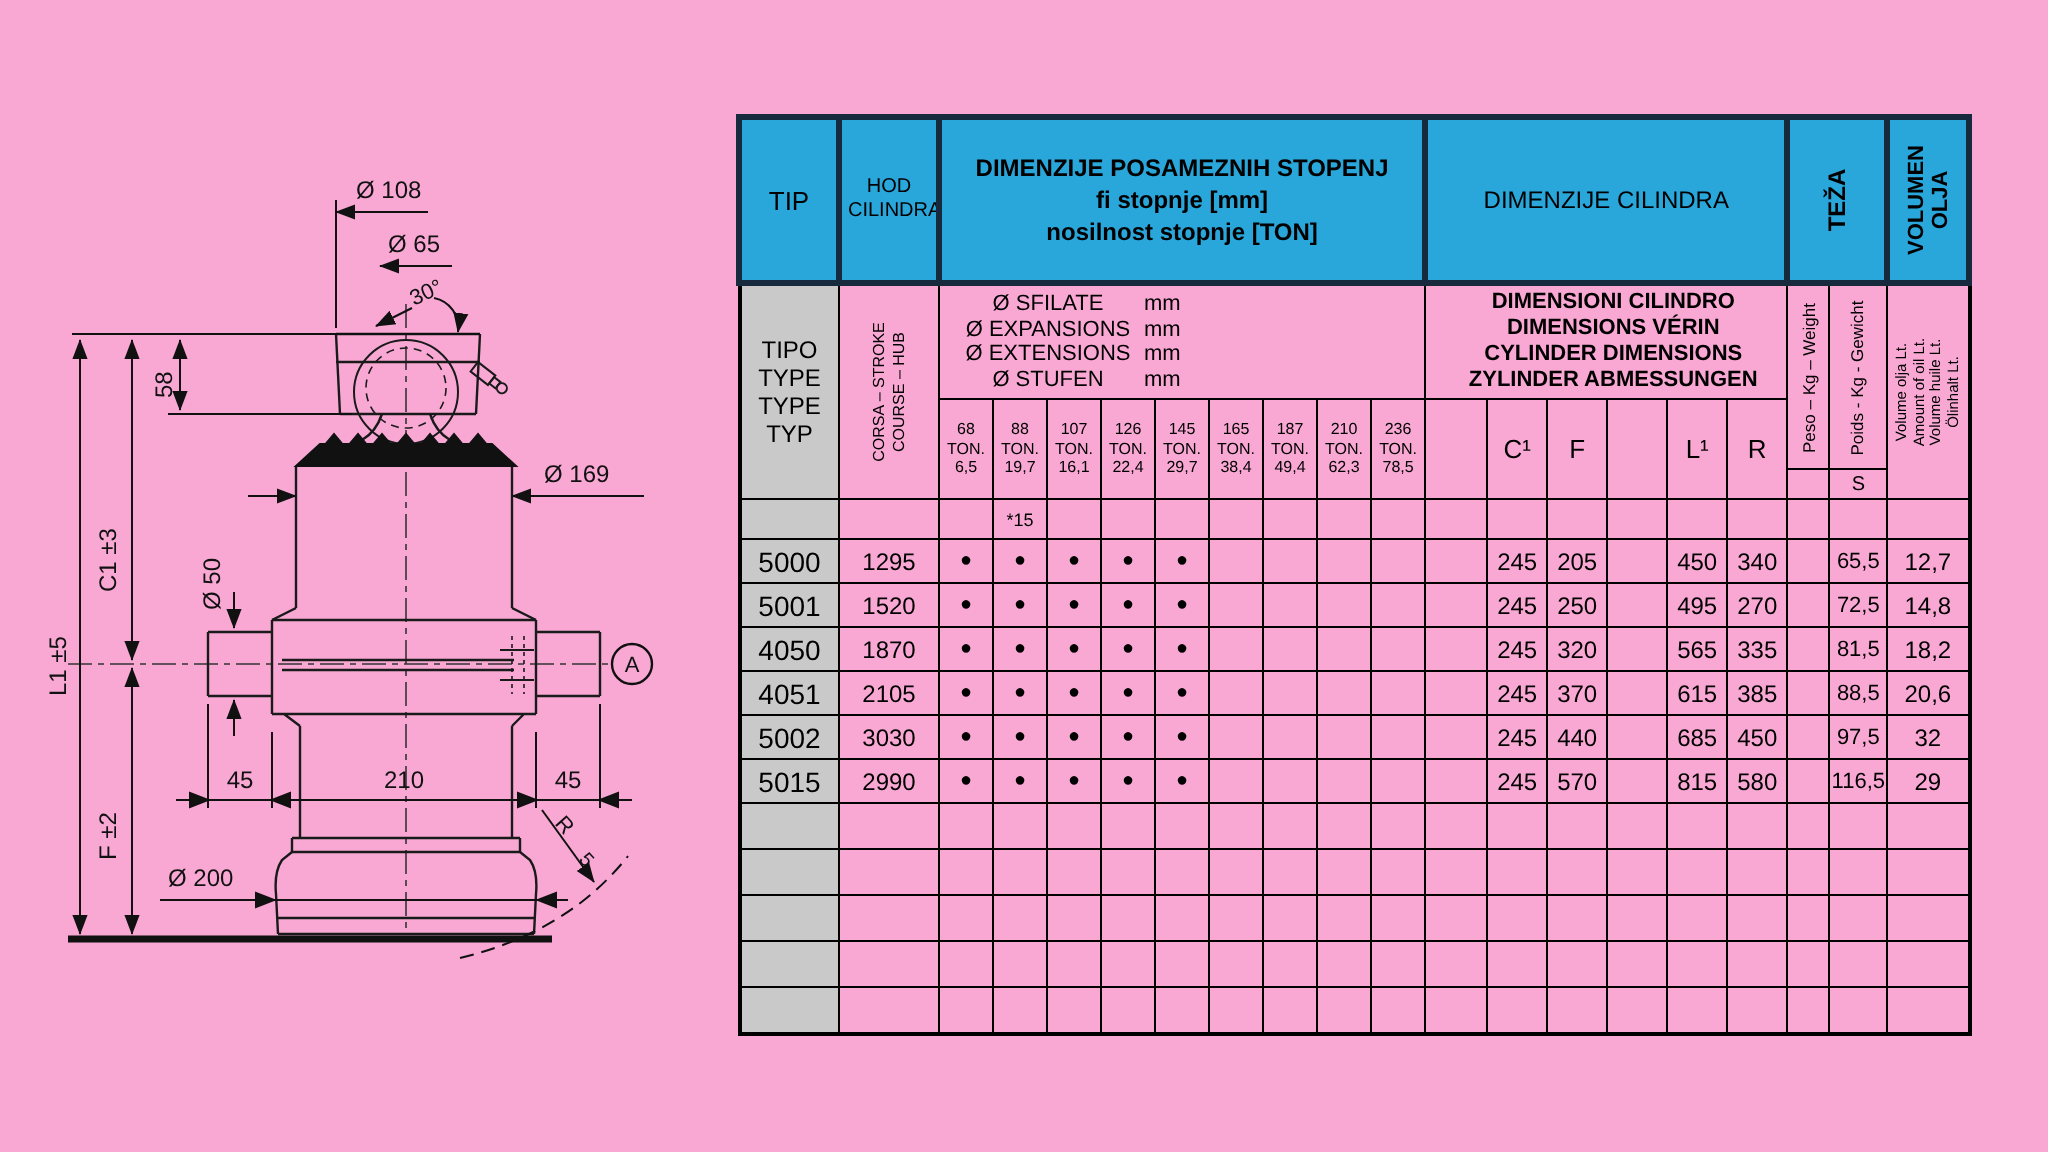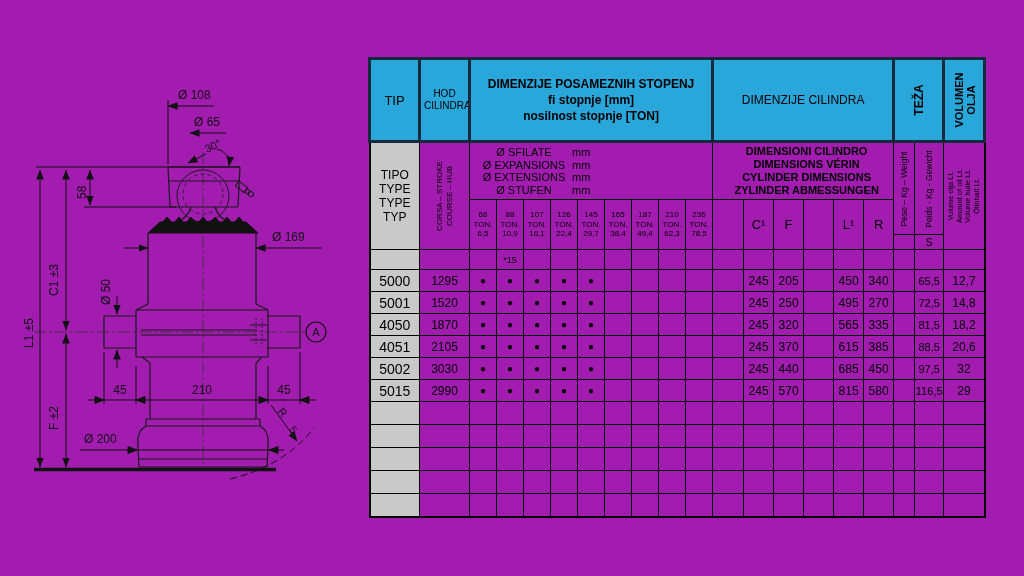--- a/index.html
+++ b/index.html
@@ -1,16 +1,16 @@
 <!DOCTYPE html>
 <html><head>
 <meta charset="utf-8">
 <style>
   html,body{margin:0;padding:0;background:#e8e8e8;}
-  #stage{position:relative;width:1024px;height:576px;background:#a21caf;
+  #stage{position:relative;width:1024px;height:576px;background:#f9a8d4;
          font-family:"Liberation Sans",sans-serif;overflow:hidden;}
   svg text{font-family:"Liberation Sans",sans-serif;fill:#111;}
 
   
   #spec{position:absolute;left:368px;top:57px;border-collapse:collapse;
         table-layout:fixed;width:615px;border:2px solid #000;}
   #spec th,#spec td{border:1px solid #000;padding:0;text-align:center;
         vertical-align:middle;color:#000;font-weight:normal;overflow:hidden;}
   .cy{background:#29a6da;border:3px solid #16293d !important;color:#0d2d4d;font-weight:bold;}
   tr.hr1{height:83px;} tr.hr2{height:57px;} tr.hr3{height:35px;} tr.hr4{height:15px;}
@@ -258,21 +258,21 @@
       </tr>
       <tr class="hr3">
         <th rowspan="2" class="ton-cell">
             <div>68</div>
             <div>TON.</div>
             <div>6,5</div>
           </th>
         <th rowspan="2" class="ton-cell">
             <div>88</div>
             <div>TON.</div>
-            <div>10,9</div>
+            <div>19,7</div>
           </th>
         <th rowspan="2" class="ton-cell">
             <div>107</div>
             <div>TON.</div>
             <div>16,1</div>
           </th>
         <th rowspan="2" class="ton-cell">
             <div>126</div>
             <div>TON.</div>
             <div>22,4</div>

